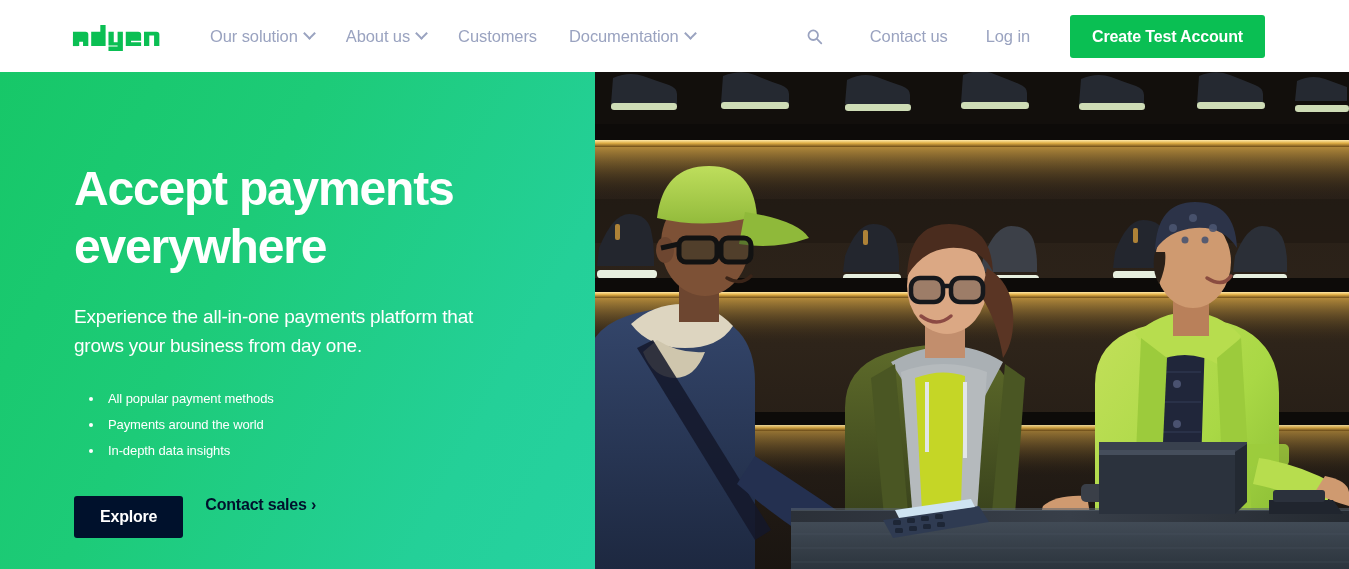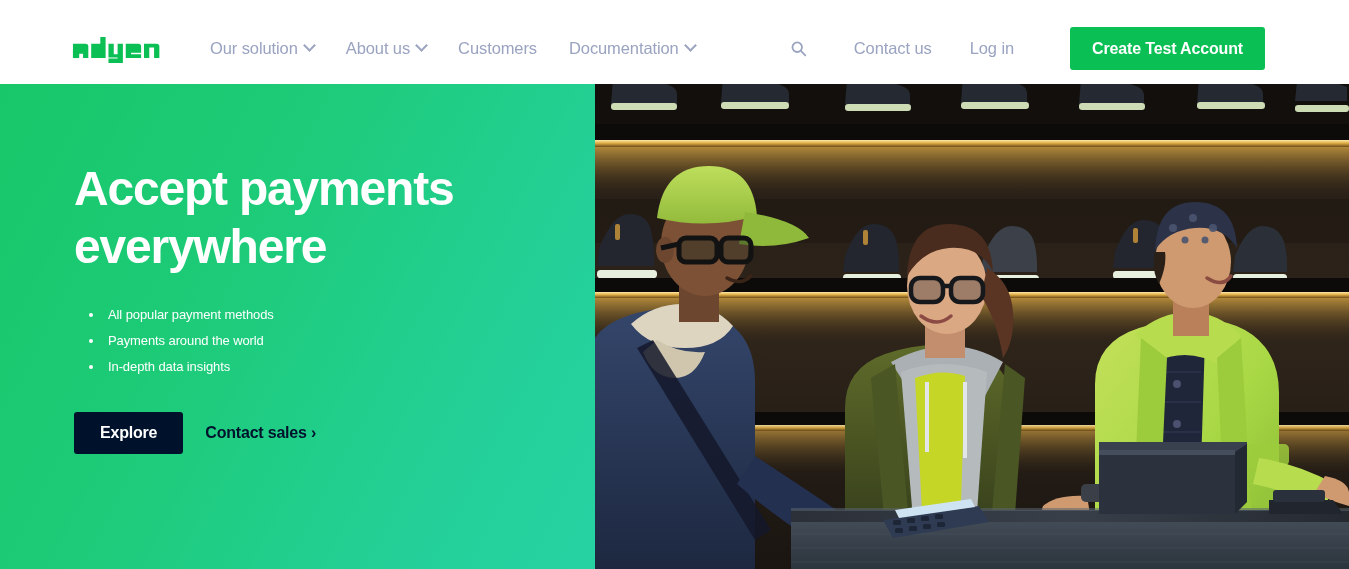--- a/index.html
+++ b/index.html
@@ -11,21 +11,21 @@
     background: #ffffff;
     font-family: "Liberation Sans", sans-serif;
     -webkit-font-smoothing: antialiased;
   }
 
   .page { position: relative; width: 1349px; height: 569px; overflow: hidden; }
 
   
   .header {
     position: absolute;
-    top: 12px; left: 0;
+    top: 0; left: 0;
     width: 1349px; height: 72px;
     background: #ffffff;
     display: flex;
     align-items: center;
     z-index: 20;
   }
 
   .logo {
     margin-left: 72px;
     width: 96px; height: 30px;
@@ -78,21 +78,21 @@
   .header-link {
     font-size: 16.5px;
     color: #9aa3c0;
     padding: 8px 14px;
     white-space: nowrap;
     cursor: pointer;
     letter-spacing: -0.1px;
   }
 
   .cta-btn {
-    margin-left: 32px;
+    margin-left: 16px;
     background: #0abf53;
     color: #ffffff;
     font-size: 16px;
     font-weight: bold;
     letter-spacing: -0.15px;
     border: none;
     border-radius: 3px;
     padding: 0 22px;
     height: 43px;
     line-height: 43px;
@@ -162,21 +162,20 @@
     position: absolute;
     left: 5px; top: 11px;
     width: 4px; height: 4px;
     border-radius: 50%;
     background: #ffffff;
   }
 
   .hero-actions {
     margin-top: 32px;
     display: flex;
-    align-items: center;
   }
   .explore-btn {
     background: #00112c;
     color: #ffffff;
     font-size: 16px;
     font-weight: bold;
     letter-spacing: -0.2px;
     border: none;
     border-radius: 3px;
     height: 42px;
@@ -258,20 +257,21 @@
       <div class="header-link">Log in</div>
       <button class="cta-btn">Create Test Account</button>
     </div>
   </div>
 
   <div class="hero">
 
     <div class="hero-left">
       <div class="hero-copy">
         <h1 class="hero-title">Accept payments everywhere</h1>
+        <p class="hero-sub">Experience the all-in-one payments platform that grows your business from day one.</p>
         <ul class="hero-list">
           <li>All popular payment methods</li>
           <li>Payments around the world</li>
           <li>In-depth data insights</li>
         </ul>
         <div class="hero-actions">
           <button class="explore-btn">Explore</button>
           <a class="contact-sales">Contact sales ›</a>
         </div>
       </div>

